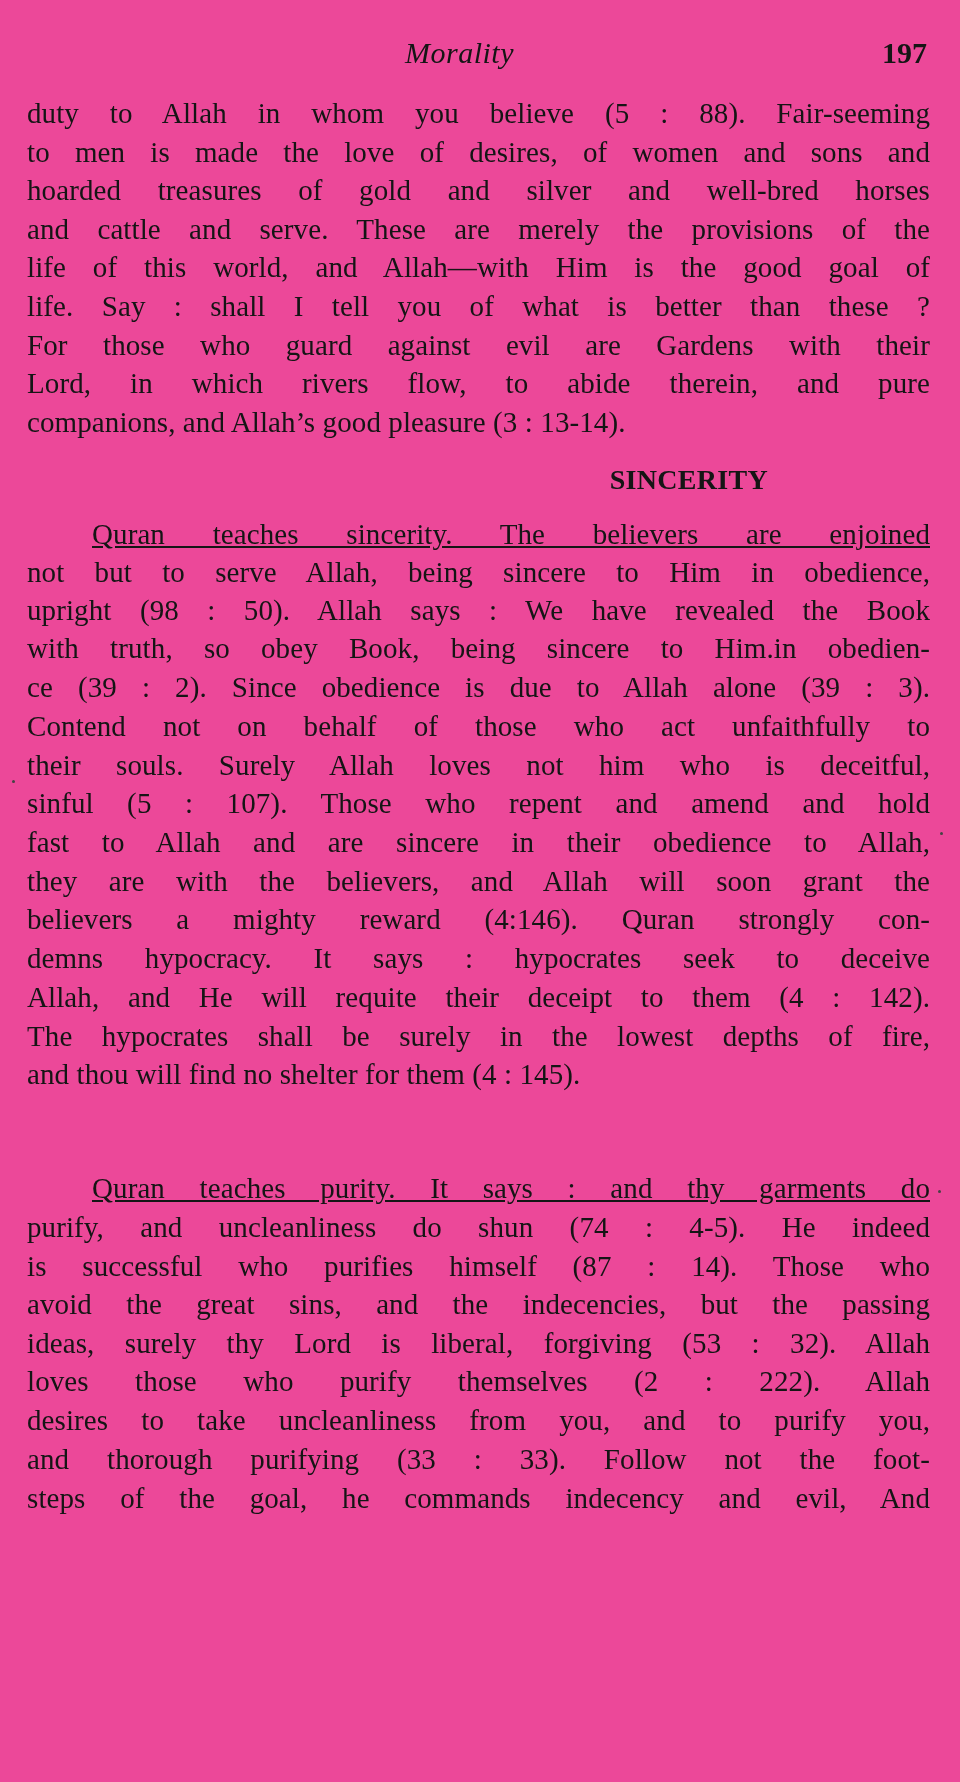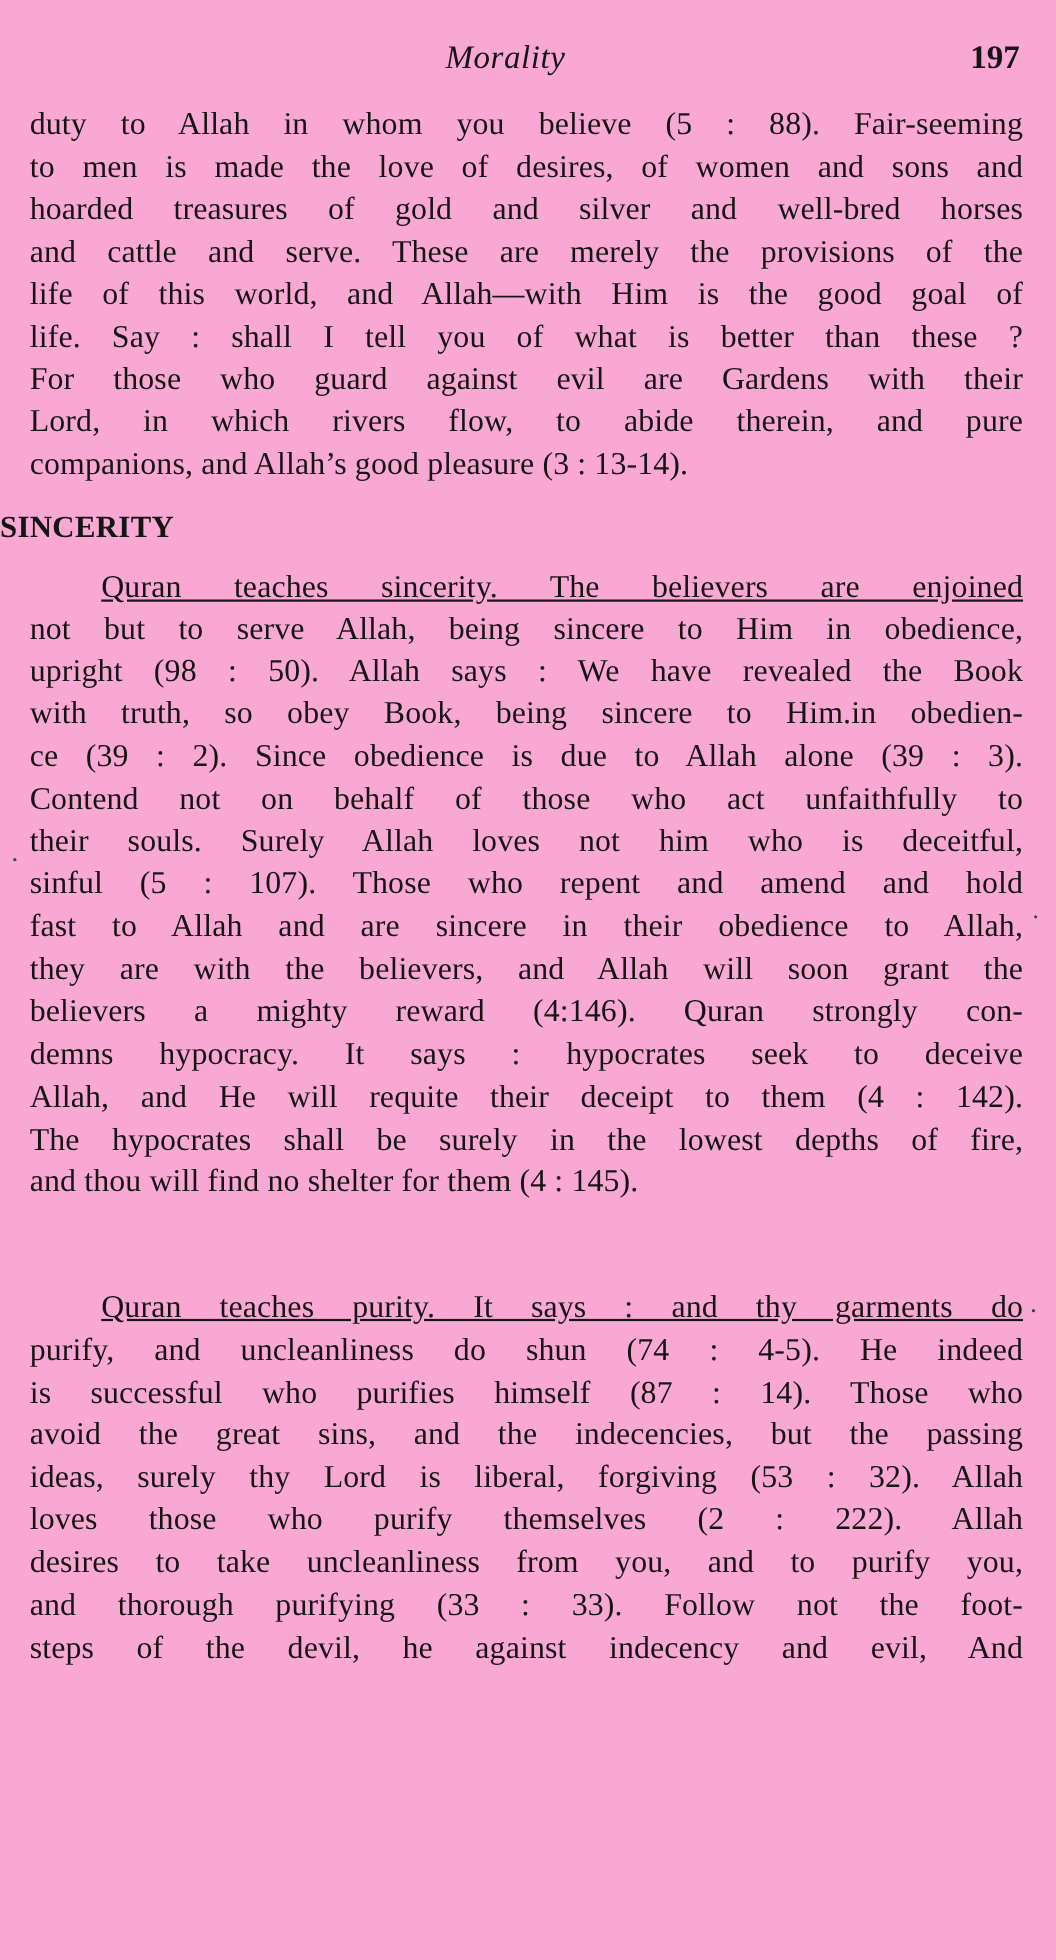--- a/index.html
+++ b/index.html
@@ -12,21 +12,21 @@
       height: 1782px;
       position: relative;
       overflow: hidden;
       font-family: "Liberation Serif", "DejaVu Serif", serif;
       color: #151515;
     }
     .page {
       position: absolute;
       left: 0; top: 0;
       width: 960px; height: 1782px;
-      background: #f9a8d4;
+      background: #ec4899;
     }
     .running-head {
       position: absolute;
       top: 36px;
       left: 0;
       width: 960px;
       height: 40px;
     }
     .running-title {
       position: absolute;
@@ -60,21 +60,21 @@
       width: 838px;
       text-decoration: underline;
     }
     .line.last {
       text-align-last: left;
     }
     .heading {
       position: absolute;
       left: 0;
       width: 768px;
-      text-align: left;
+      text-align: right;
       font-weight: bold;
       font-size: 28px;
       line-height: 36px;
       letter-spacing: 0.3px;
     }
     .speck {
       position: absolute;
       width: 3px; height: 3px;
       background: #444;
       border-radius: 50%;
@@ -123,19 +123,19 @@
 
   <div>
     <div class="line indent" style="top:1169px">Quran teaches purity. It says : and thy garments do</div>
     <div class="line" style="top:1208px">purify, and uncleanliness do shun (74 : 4-5). He indeed</div>
     <div class="line" style="top:1247px">is successful who purifies himself (87 : 14). Those who</div>
     <div class="line" style="top:1285px">avoid the great sins, and the indecencies, but the passing</div>
     <div class="line" style="top:1324px">ideas, surely thy Lord is liberal, forgiving (53 : 32). Allah</div>
     <div class="line" style="top:1362px">loves those who purify themselves (2 : 222). Allah</div>
     <div class="line" style="top:1401px">desires to take uncleanliness from you, and to purify you,</div>
     <div class="line" style="top:1440px">and thorough purifying (33 : 33). Follow not the foot-</div>
-    <div class="line" style="top:1479px">steps of the devil, he against indecency and evil, And</div>
+    <div class="line" style="top:1479px">steps of the goal, he commands indecency and evil, And</div>
   </div>
 
   <span class="speck" style="left:12px;top:780px"></span>
   <span class="speck" style="left:938px;top:1190px"></span>
   <span class="speck" style="left:940px;top:832px"></span>
 </div>
 
 </body></html>

